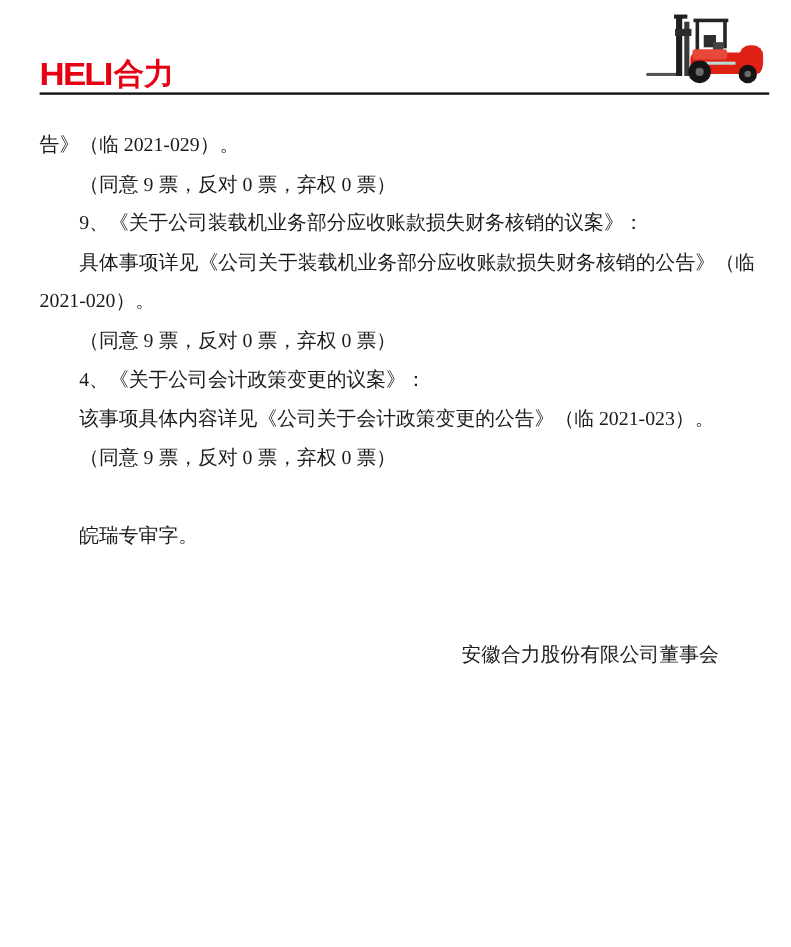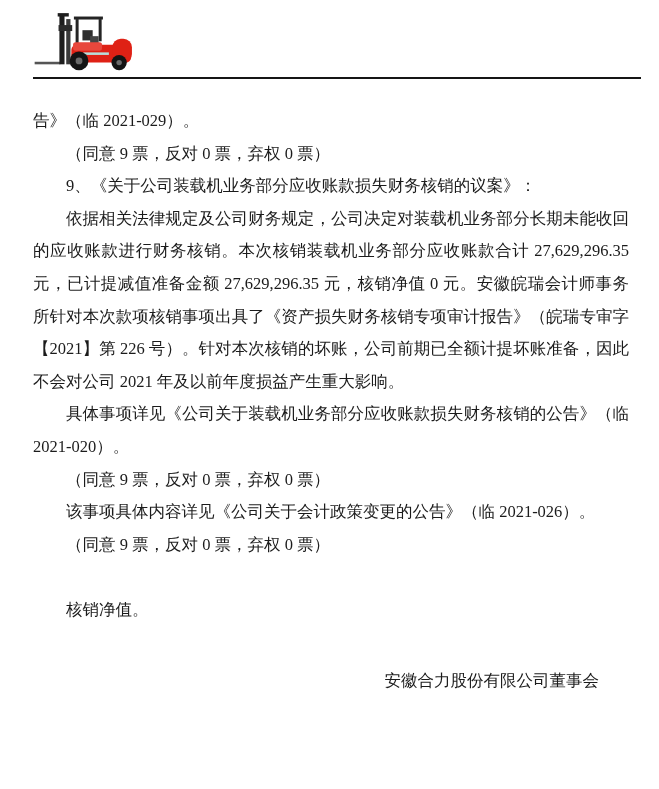--- a/index.html
+++ b/index.html
@@ -51,32 +51,36 @@
   .doc {
     margin: 3px 30px 0 33px;
     font-size: 16.5px;
     line-height: 32.6px;
     text-align: justify;
   }
   .doc p { text-indent: 2em; margin: 0; }
   .doc p.noindent { text-indent: 0; margin-top: 26px; }
   .closing { margin-top: 33px !important; }
   .sig-block {
-    margin-top: 38px;
+    margin-top: 66px;
     text-align: right;
     padding-right: 30px;
   }
   .sig-block p { text-indent: 0; }
 </style>
 </head>
 <body>
 
 <div class="page">
 
   <div class="header">
+    <div class="logo">
+      <span class="logo-en">HELI</span>
+      <span class="logo-cn">合力</span>
+    </div>
     <div class="forklift-wrap">
       <svg width="104" height="64" viewBox="0 0 120 75" xmlns="http://www.w3.org/2000/svg" aria-hidden="true">
 
         <rect x="1" y="63" width="30" height="3" fill="#555"></rect>
 
         <rect x="30" y="7" width="6" height="59" fill="#1e1e1e"></rect>
         <rect x="38" y="13" width="5" height="53" fill="#3a3a3a"></rect>
         <rect x="28" y="6" width="13" height="4" fill="#1e1e1e"></rect>
         <rect x="29" y="20" width="16" height="7" fill="#2b2b2b"></rect>
 
@@ -97,25 +101,25 @@
         <circle cx="100" cy="64" r="9" fill="#141414"></circle>
         <circle cx="100" cy="64" r="3.2" fill="#6a6a6a"></circle>
       </svg>
     </div>
   </div>
 
   <div class="doc">
     <p class="noindent">告》（临 2021-029）。</p>
     <p>（同意 9 票，反对 0 票，弃权 0 票）</p>
     <p>9、《关于公司装载机业务部分应收账款损失财务核销的议案》：</p>
-    <p>依据相关法律规定及公司财务规定，公司决定对装载机业务部分长期未能收回的应收账款进行财务核销。本次核销装载机业务部分应收账款合计 27,629,296.35 元，已计提减值准备金额 27,629,296.35 元，核销净值 0 元。安徽皖瑞会计师事务所针对本次款项核销事项出具了《资产损失财务核销专项审计报告》（皖瑞专审字【2021】第 226 号）。针对本次核销的坏账，公司前期已全额计提坏账准备，因此不会对公司 2021 年及以前年度损益产生重大影响。</p>
     <p>具体事项详见《公司关于装载机业务部分应收账款损失财务核销的公告》（临 2021-020）。</p>
     <p>（同意 9 票，反对 0 票，弃权 0 票）</p>
-    <p>该事项具体内容详见《公司关于会计政策变更的公告》（临 2021-026）。</p>
+    <p>4、《关于公司会计政策变更的议案》：</p>
+    <p>该事项具体内容详见《公司关于会计政策变更的公告》（临 2021-023）。</p>
     <p>（同意 9 票，反对 0 票，弃权 0 票）</p>
-    <p class="closing">核销净值。</p>
+    <p class="closing">皖瑞专审字。</p>
 
     <div class="sig-block">
       <p>安徽合力股份有限公司董事会</p>
     </div>
   </div>
 
 </div>
 
 </body></html>

